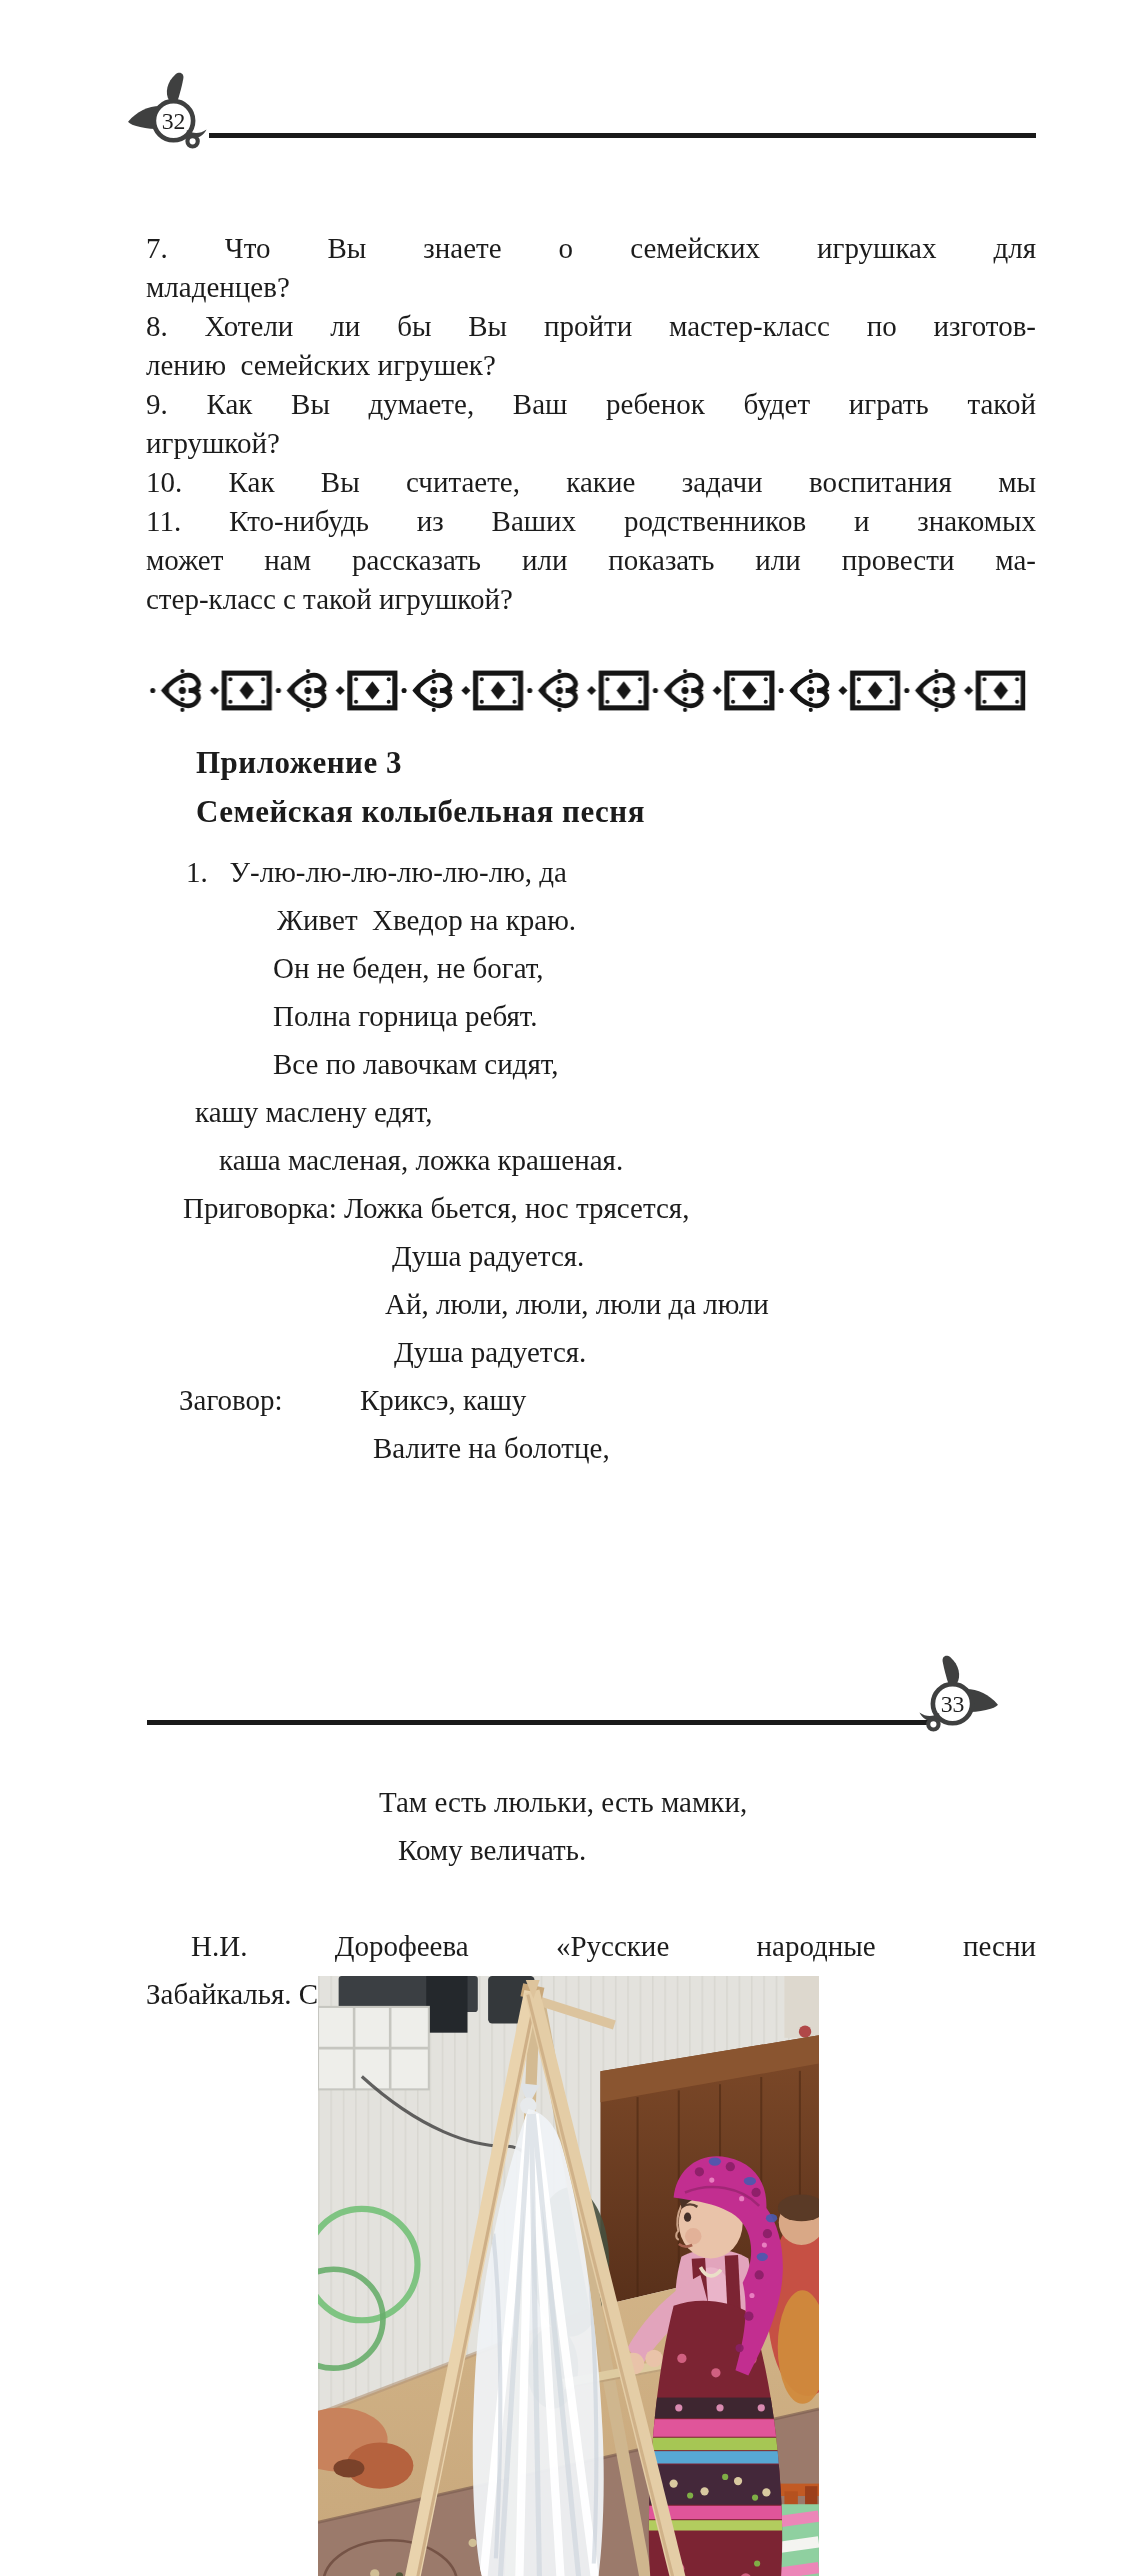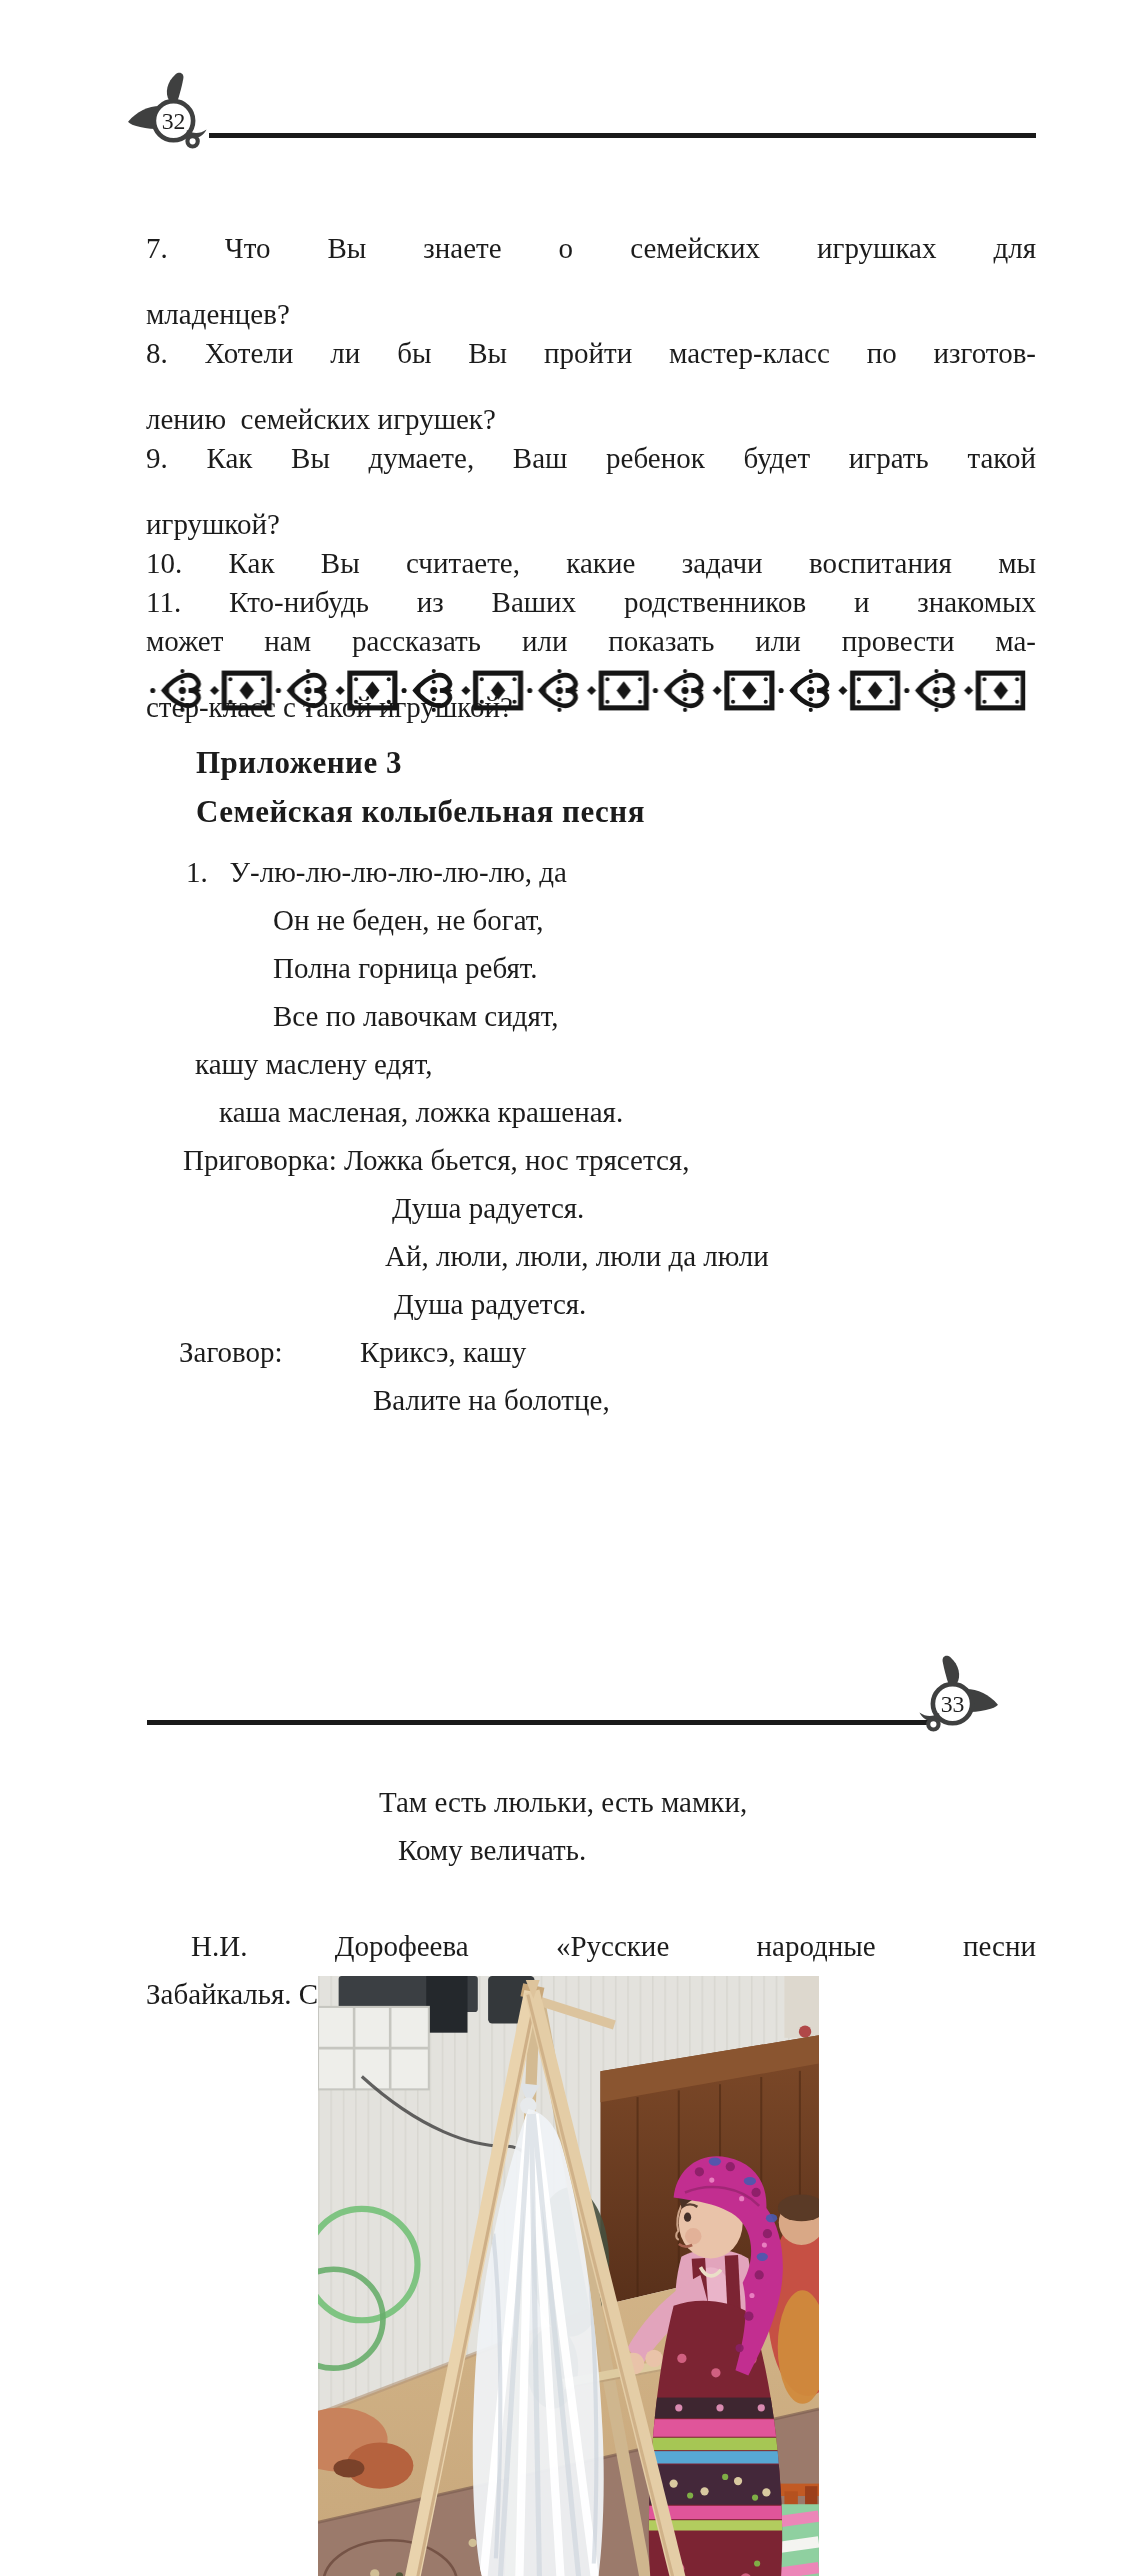--- a/index.html
+++ b/index.html
@@ -6,21 +6,21 @@
   body{
     width:1132px;height:3169px;position:relative;overflow:hidden;
     background:#ffffff;color:#1c1c1c;
     font-family:"Liberation Serif","DejaVu Serif",serif;
   }
   .rule{position:absolute;height:5.2px;background:#1a1a1a;}
   .bird{position:absolute;}
   .bird text{font-family:"Liberation Serif",serif;}
   .qblock{position:absolute;left:146px;top:229px;width:890px;font-size:29px;line-height:39px;}
   .q.just{text-align:justify;text-align-last:justify;}
-  .q.left{text-align:left;margin-top:27px;}
+  .q.left{text-align:left;}
   .orn{position:absolute;left:146px;top:667px;}
   .heading{position:absolute;left:196px;font-size:31px;font-weight:bold;letter-spacing:0.5px;}
   #appendix-heading{top:745px;}
   #song-heading{top:794px;}
   .song{position:absolute;left:134px;top:848px;width:890px;font-size:29px;line-height:48px;}
   .s-line{white-space:nowrap;}
   .zg-label{display:inline-block;width:181px;}
   .lyr33{position:absolute;left:146px;top:1778px;width:890px;font-size:29px;line-height:48px;}
   .attr{position:absolute;left:146px;top:1922px;width:890px;font-size:29px;line-height:48px;}
   .attr .a0{text-align:justify;text-align-last:justify;text-indent:45px;}
@@ -79,20 +79,21 @@
     </pattern>
   </defs>
   <rect width="1714" height="92" fill="url(#orn)"></rect>
 </svg>
 
 <div class="heading" id="appendix-heading">Приложение 3</div>
 <div class="heading" id="song-heading">Семейская колыбельная песня</div>
 
 <div class="song">
   <div class="s-line" style="margin-left:52px">1.&nbsp;&nbsp; У-лю-лю-лю-лю-лю-лю, да</div>
+  <div class="s-line" style="margin-left:143px">Живет&nbsp; Хведор на краю.</div>
   <div class="s-line" style="margin-left:139px">Он не беден, не богат,</div>
   <div class="s-line" style="margin-left:139px">Полна горница ребят.</div>
   <div class="s-line" style="margin-left:139px">Все по лавочкам сидят,</div>
   <div class="s-line" style="margin-left:61px">кашу маслену едят,</div>
   <div class="s-line" style="margin-left:85px">каша масленая, ложка крашеная.</div>
   <div class="s-line" style="margin-left:49px">Приговорка: Ложка бьется, нос трясется,</div>
   <div class="s-line" style="margin-left:258px">Душа радуется.</div>
   <div class="s-line" style="margin-left:251px">Ай, люли, люли, люли да люли</div>
   <div class="s-line" style="margin-left:260px">Душа радуется.</div>
   <div class="s-line" style="margin-left:45px">

